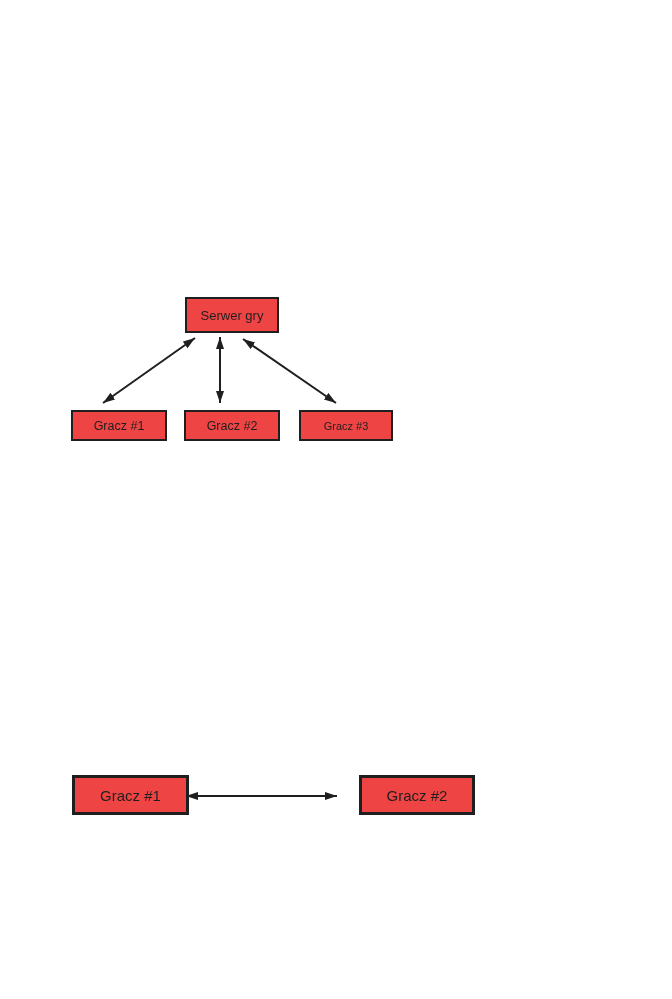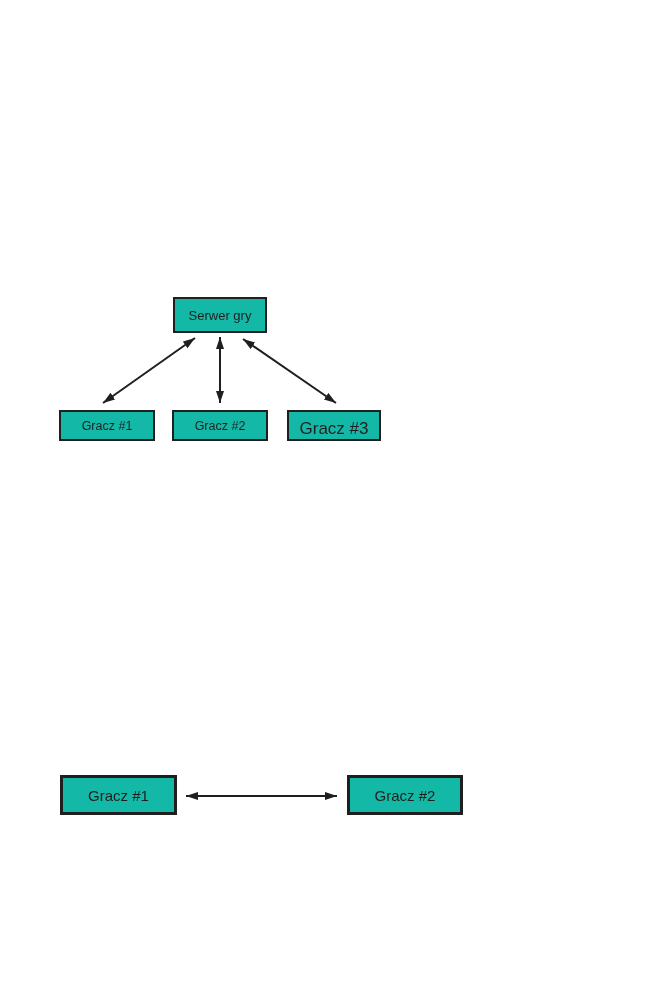--- a/index.html
+++ b/index.html
@@ -20,32 +20,33 @@
     position: absolute;
     left: 0;
     top: 0;
     width: 672px;
     height: 999px;
     pointer-events: none;
   }
   .node {
     position: absolute;
     box-sizing: border-box;
-    background: #14b8a6;
+    background: #ef4444;
     border: 2px solid #1f1f1f;
     display: flex;
     align-items: center;
     justify-content: center;
     text-align: center;
     white-space: nowrap;
+    margin-left: 12px;
   }
   .node-server   { left: 173px; top: 297px; width: 94px;  height: 36px; font-size: 13px; }
   .node-top-p1   { left: 59px;  top: 410px; width: 96px;  height: 31px; font-size: 12.5px; }
   .node-top-p2   { left: 172px; top: 410px; width: 96px;  height: 31px; font-size: 12.5px; }
-  .node-top-p3   { left: 287px; top: 410px; width: 94px;  height: 31px; font-size: 17px; align-items: flex-end; }
+  .node-top-p3   { left: 287px; top: 410px; width: 94px;  height: 31px; font-size: 11px; }
   .node-bot-p1   { left: 60px;  top: 775px; width: 117px; height: 40px; font-size: 15px; border-width: 3px; }
   .node-bot-p2   { left: 347px; top: 775px; width: 116px; height: 40px; font-size: 15px; border-width: 3px; }
 </style>
 </head>
 <body>
 
 <div class="page">
 
   <svg class="arrows" viewBox="0 0 672 999" xmlns="http://www.w3.org/2000/svg" aria-hidden="true">
     <defs>

